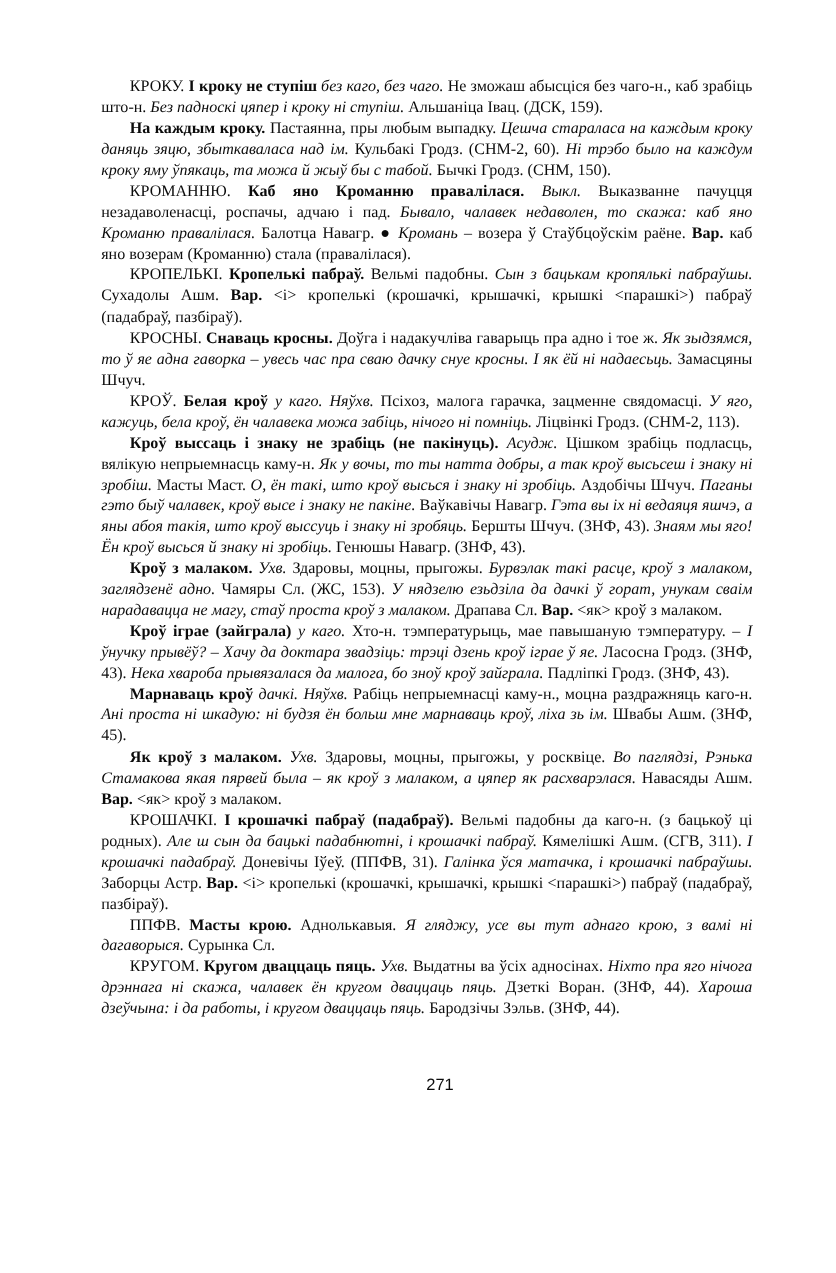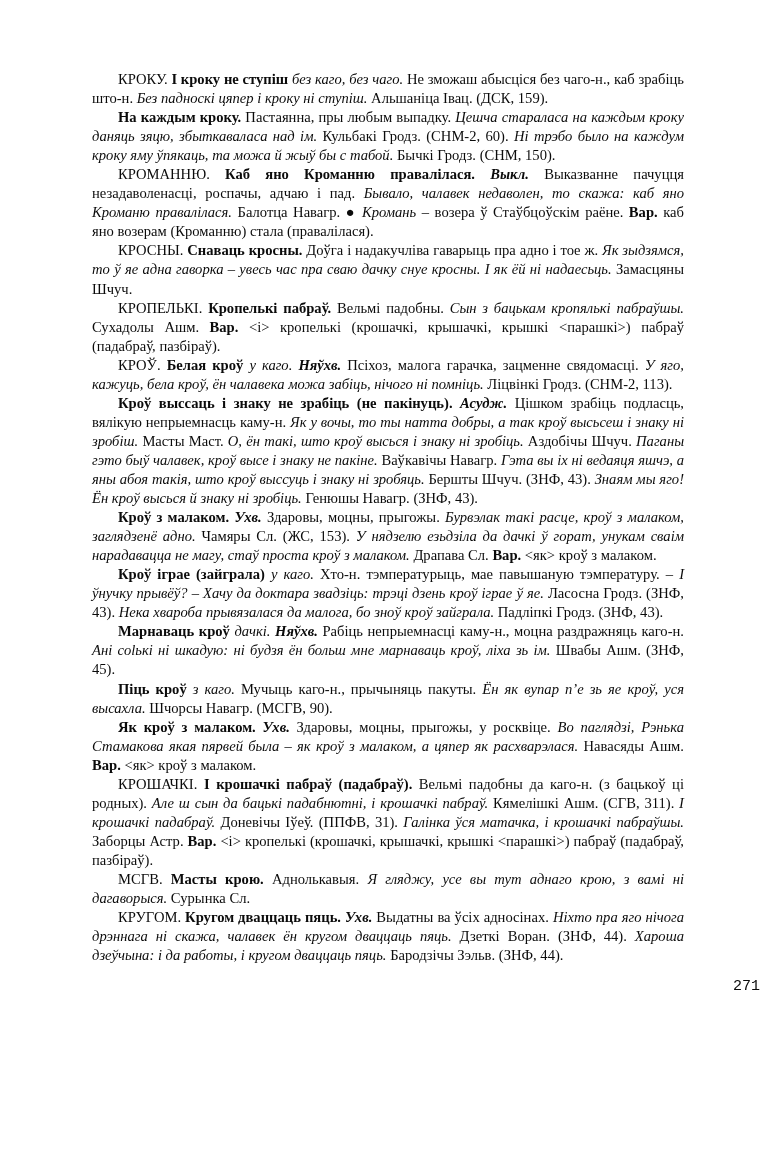--- a/index.html
+++ b/index.html
@@ -40,77 +40,75 @@
     font-weight: normal;
   }
   .idiom {         
     font-weight: bold;
   }
   .gram {          
     font-style: italic;
   }
   .label {         
     font-style: italic;
-    font-weight: bold;
   }
   .ex {            
     font-style: italic;
   }
   .src {           
     font-style: normal;
   }
   .var {           
     font-weight: bold;
   }
   .bullet {
     font-style: normal;
   }
   .folio {
     position: absolute;
     left: 0;
     right: 0;
     top: 978px;
-    text-align: right;
+    text-align: center;
     font-size: 15px;
-    font-family: Liberation Mono, monospace;
+    font-family: Liberation Sans, sans-serif;
     padding-left: 40px;
   }
 </style>
 </head>
 <body>
 
 <div class="page">
   <div class="column">
 
     <p class="entry"><span class="hw">КРОКУ.</span> <span class="idiom">І кроку не ступіш</span> <span class="gram">без каго, без чаго.</span> <span class="def">Не зможаш абысціся без чаго-н., каб зрабіць што-н.</span> <span class="ex">Без падноскі цяпер і кроку ні ступіш.</span> <span class="src">Альшаніца Івац. (ДСК, 159).</span></p>
 
     <p class="entry"><span class="idiom">На каждым кроку.</span> <span class="def">Пастаянна, пры любым выпадку.</span> <span class="ex">Цешча старалаca на каждым кроку даняць зяцю, збыткавалаca над ім.</span> <span class="src">Кульбакі Гродз. (СНМ-2, 60).</span> <span class="ex">Ні трэбо было на каждум кроку яму ўпякаць, та можа й жыў бы с табой.</span> <span class="src">Бычкі Гродз. (СНМ, 150).</span></p>
 
     <p class="entry"><span class="hw">КРОМАННЮ.</span> <span class="idiom">Каб яно Кроманню правалілася.</span> <span class="label">Выкл.</span> <span class="def">Выказванне пачуцця незадаволенасці, роспачы, адчаю і пад.</span> <span class="ex">Бывало, чалавек недаволен, то скажа: каб яно Кроманю правалілася.</span> <span class="src">Балотца Навагр.</span> <span class="bullet">●</span> <span class="ex">Кромань</span> <span class="src">– возера ў Стаўбцоўскім раёне.</span> <span class="var">Вар.</span> <span class="src">каб яно возерам (Кроманню) стала (правалілася).</span></p>
 
+    <p class="entry"><span class="hw">КРОПЕЛЬКІ.</span> <span class="idiom">Кропелькі пабраў.</span> <span class="def">Вельмі падобны.</span> <span class="ex">Сын з бацькам кропялькі пабраўшы.</span> <span class="src">Сухадолы Ашм.</span> <span class="var">Вар.</span> <span class="src">&lt;і&gt; кропелькі (крошачкі, крышачкі, крышкі &lt;парашкі&gt;) пабраў (падабраў, пазбіраў).</span></p>
+
     <p class="entry"><span class="hw">КРОСНЫ.</span> <span class="idiom">Снаваць кросны.</span> <span class="def">Доўга і надакучліва гаварыць пра адно і тое ж.</span> <span class="ex">Як зыдзямся, то ў яе адна гаворка – увесь час пра сваю дачку снуе кросны. І як ёй ні надаесьць.</span> <span class="src">Замасцяны Шчуч.</span></p>
-
-    <p class="entry"><span class="hw">КРОПЕЛЬКІ.</span> <span class="idiom">Кропелькі пабраў.</span> <span class="def">Вельмі падобны.</span> <span class="ex">Сын з бацькам кропялькі пабраўшы.</span> <span class="src">Сухадолы Ашм.</span> <span class="var">Вар.</span> <span class="src">&lt;і&gt; кропелькі (крошачкі, крышачкі, крышкі &lt;парашкі&gt;) пабраў (падабраў, пазбіраў).</span></p>
 
     <p class="entry"><span class="hw">КРОЎ.</span> <span class="idiom">Белая кроў</span> <span class="gram">у каго.</span> <span class="label">Няўхв.</span> <span class="def">Псіхоз, малога гарачка, зацменне свядомасці.</span> <span class="ex">У яго, кажуць, бела кроў, ён чалавека можа забіць, нічого ні помніць.</span> <span class="src">Ліцвінкі Гродз. (СНМ-2, 113).</span></p>
 
     <p class="entry"><span class="idiom">Кроў выссаць і знаку не зрабіць (не пакінуць).</span> <span class="label">Асудж.</span> <span class="def">Цішком зрабіць подласць, вялікую непрыемнасць каму-н.</span> <span class="ex">Як у вочы, то ты натта добры, а так кроў высьсеш і знаку ні зробіш.</span> <span class="src">Масты Маст.</span> <span class="ex">О, ён такі, што кроў высься і знаку ні зробіць.</span> <span class="src">Аздобічы Шчуч.</span> <span class="ex">Паганы гэто быў чалавек, кроў высе і знаку не пакіне.</span> <span class="src">Ваўкавічы Навагр.</span> <span class="ex">Гэта вы іх ні ведаяця яшчэ, а яны абоя такія, што кроў выссуць і знаку ні зробяць.</span> <span class="src">Бершты Шчуч. (ЗНФ, 43).</span> <span class="ex">Знаям мы яго! Ён кроў высься й знаку ні зробіць.</span> <span class="src">Генюшы Навагр. (ЗНФ, 43).</span></p>
 
     <p class="entry"><span class="idiom">Кроў з малаком.</span> <span class="label">Ухв.</span> <span class="def">Здаровы, моцны, прыгожы.</span> <span class="ex">Бурвэлак такі расце, кроў з малаком, заглядзенё адно.</span> <span class="src">Чамяры Сл. (ЖС, 153).</span> <span class="ex">У нядзелю езьдзіла да дачкі ў горат, унукам сваім нарадавацца не магу, стаў проста кроў з малаком.</span> <span class="src">Драпава Сл.</span> <span class="var">Вар.</span> <span class="src">&lt;як&gt; кроў з малаком.</span></p>
 
     <p class="entry"><span class="idiom">Кроў іграе (зайграла)</span> <span class="gram">у каго.</span> <span class="def">Хто-н. тэмпературыць, мае павышаную тэмпературу.</span> <span class="ex">– І ўнучку прывёў? – Хачу да доктара звадзіць: трэці дзень кроў іграе ў яе.</span> <span class="src">Ласосна Гродз. (ЗНФ, 43).</span> <span class="ex">Нека хвароба прывязалася да малога, бо зноў кроў зайграла.</span> <span class="src">Падліпкі Гродз. (ЗНФ, 43).</span></p>
 
-    <p class="entry"><span class="idiom">Марнаваць кроў</span> <span class="gram">дачкі.</span> <span class="label">Няўхв.</span> <span class="def">Рабіць непрыемнасці каму-н., моцна раздражняць каго-н.</span> <span class="ex">Ані colькі ні шкадую: ні будзя ён больш мне марнаваць кроў, ліха зь ім.</span> <span class="src">Швабы Ашм. (ЗНФ, 45).</span></p>
+    <p class="entry"><span class="idiom">Марнаваць кроў</span> <span class="gram">дачкі.</span> <span class="label">Няўхв.</span> <span class="def">Рабіць непрыемнасці каму-н., моцна раздражняць каго-н.</span> <span class="ex">Ані проста ні шкадую: ні будзя ён больш мне марнаваць кроў, ліха зь ім.</span> <span class="src">Швабы Ашм. (ЗНФ, 45).</span></p>
 
-    <p class="entry"><span class="idiom">Піць кроў</span> <span class="gram">з каго.</span> <span class="def">Мучыць каго-н., прычыняць пакуты.</span> <span class="ex">Ён як вупар п’е зь яе кроў, уся высахла.</span> <span class="src">Шчорсы Навагр. (МСГВ, 90).</span></p>
 
     <p class="entry"><span class="idiom">Як кроў з малаком.</span> <span class="label">Ухв.</span> <span class="def">Здаровы, моцны, прыгожы, у росквіце.</span> <span class="ex">Во паглядзі, Рэнька Стамакова якая пярвей была – як кроў з малаком, а цяпер як расхварэлася.</span> <span class="src">Навасяды Ашм.</span> <span class="var">Вар.</span> <span class="src">&lt;як&gt; кроў з малаком.</span></p>
 
     <p class="entry"><span class="hw">КРОШАЧКІ.</span> <span class="idiom">І крошачкі пабраў (падабраў).</span> <span class="def">Вельмі падобны да каго-н. (з бацькоў ці родных).</span> <span class="ex">Але ш сын да бацькі падабнютні, і крошачкі  пабраў.</span> <span class="src">Кямелішкі Ашм. (СГВ, 311).</span> <span class="ex">І крошачкі падабраў.</span> <span class="src">Доневічы Іўеў. (ППФВ, 31).</span> <span class="ex">Галінка ўся матачка, і крошачкі пабраўшы.</span> <span class="src">Заборцы Астр.</span> <span class="var">Вар.</span> <span class="src">&lt;і&gt; кропелькі (крошачкі, крышачкі, крышкі &lt;парашкі&gt;) пабраў (падабраў, пазбіраў).</span></p>
 
-    <p class="entry"><span class="hw">МСГВ.</span> <span class="idiom">Масты крою.</span> <span class="def">Аднолькавыя.</span> <span class="ex">Я гляджу, усе вы тут аднаго крою, з вамі ні дагаворыся.</span> <span class="src">Сурынка Сл.</span></p>
+    <p class="entry"><span class="hw">ППФВ.</span> <span class="idiom">Масты крою.</span> <span class="def">Аднолькавыя.</span> <span class="ex">Я гляджу, усе вы тут аднаго крою, з вамі ні дагаворыся.</span> <span class="src">Сурынка Сл.</span></p>
 
     <p class="entry"><span class="hw">КРУГОМ.</span> <span class="idiom">Кругом дваццаць пяць.</span> <span class="label">Ухв.</span> <span class="def">Выдатны ва ўсіх адносінах.</span> <span class="ex">Ніхто пра яго нічога дрэннага ні скажа, чалавек ён кругом дваццаць пяць.</span> <span class="src">Дзеткі Воран. (ЗНФ, 44).</span> <span class="ex">Хароша дзеўчына: і да работы, і кругом дваццаць пяць.</span> <span class="src">Бародзічы Зэльв. (ЗНФ, 44).</span></p>
 
   </div>
 
   <div class="folio">271</div>
 </div>
 
 </body></html>

